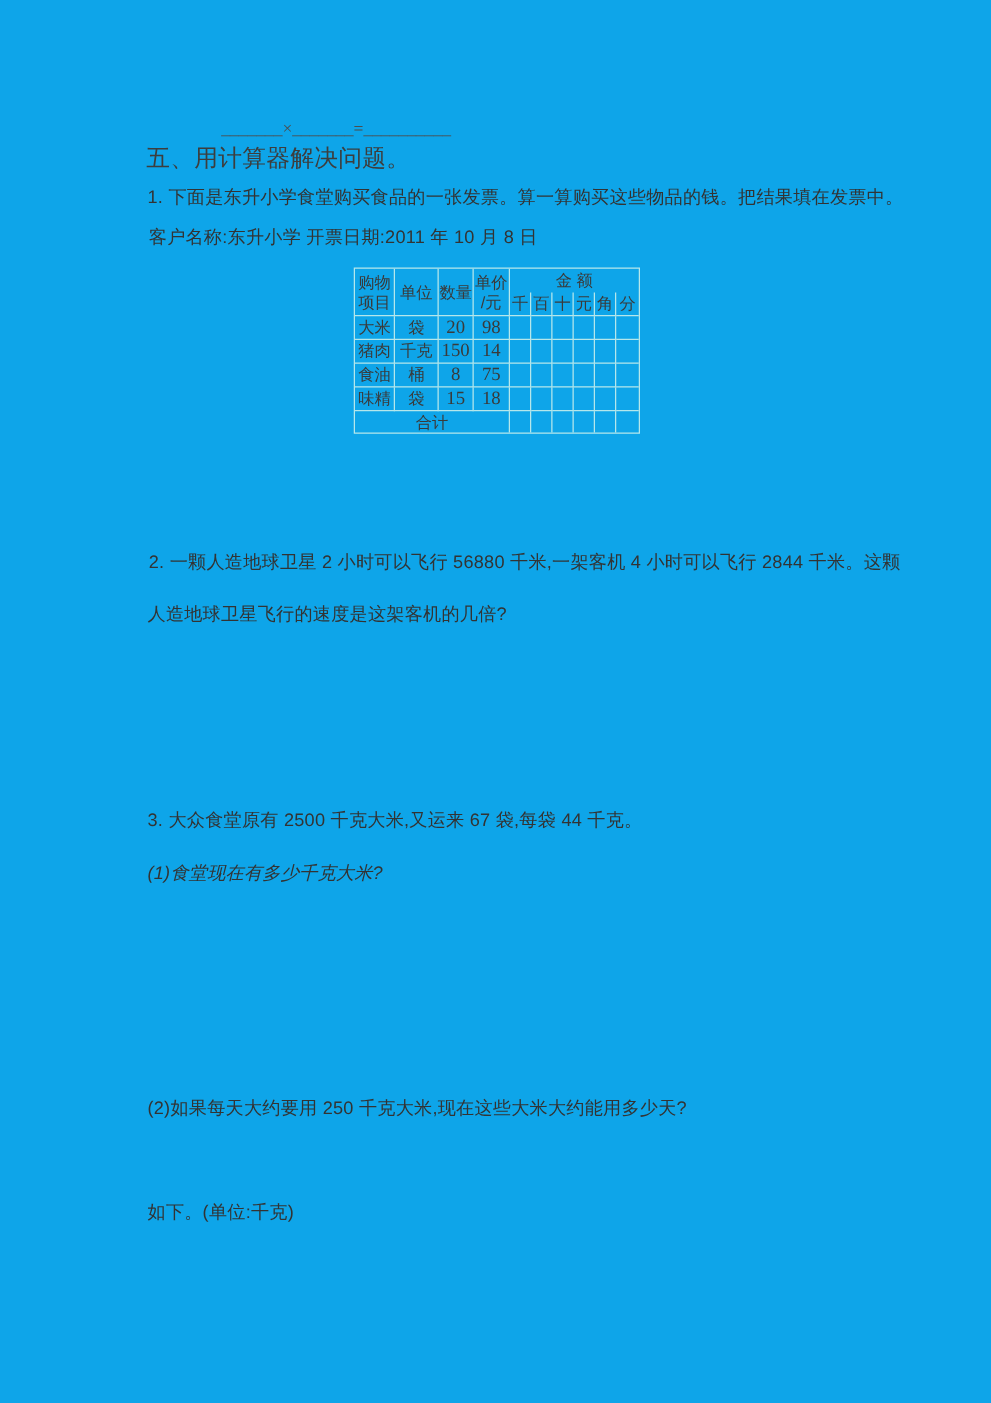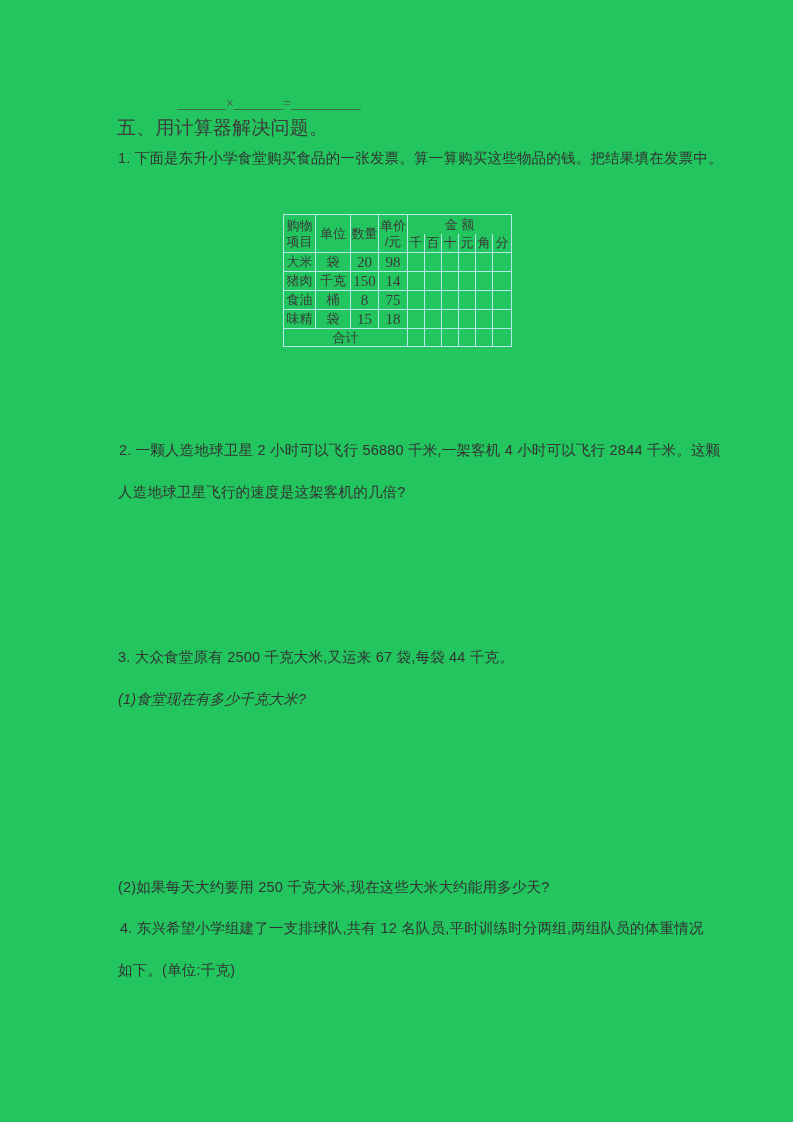--- a/index.html
+++ b/index.html
@@ -2,21 +2,21 @@
 <html><head>
 <meta charset="utf-8">
 <style>
   :root{
     --tb:#b5e7eb;        
     --ink:#333333;       
     --ink2:#4d4d4d;      
   }
   html,body{margin:0;padding:0;background:#ffffff;}
   .page{
-    position:relative;width:793px;height:1122px;background:#22c55e;overflow:hidden;
+    position:relative;width:793px;height:1122px;background:#0ea5e9;overflow:hidden;
     font-family:"Liberation Sans","DejaVu Sans",sans-serif;color:var(--ink);
   }
   .line{position:absolute;white-space:nowrap;font-size:14.5px;line-height:1.25;letter-spacing:0.2px;}
   .serif{font-family:"Liberation Serif","DejaVu Serif",serif;}
   .eq{font-size:14px;color:var(--ink2);letter-spacing:0;}
   .heading{font-size:19px;color:#3d3d3d;}
 
   table.invoice{
     position:absolute;left:283px;top:214px;width:228px;
     border-collapse:separate;border-spacing:0;table-layout:fixed;
@@ -43,20 +43,21 @@
 <body>
 
 <div class="page">
 
   <div class="line eq serif" style="left:177px;top:95px;">_______×_______=__________</div>
 
   <div class="line heading serif" style="left:117px;top:116px;">五、用计算器解决问题。</div>
 
   <div class="line" style="left:118px;top:149px;">1. 下面是东升小学食堂购买食品的一张发票。算一算购买这些物品的钱。把结果填在发票中。</div>
 
+  <div class="line" style="left:119px;top:181px;">客户名称:东升小学   开票日期:2011 年 10 月 8 日</div>
 
   <table class="invoice">
     <colgroup>
       <col style="width:32px">
         <col style="width:35px">
         <col style="width:28px">
         <col style="width:29px">
       <col style="width:17px">
         <col style="width:17px">
         <col style="width:17px">
@@ -146,16 +147,15 @@
   </tbody>
     </table>
 
   <div class="line" style="left:119px;top:441px;">2. 一颗人造地球卫星 2 小时可以飞行 56880 千米,一架客机 4 小时可以飞行 2844 千米。这颗</div>
   <div class="line" style="left:118px;top:483px;">人造地球卫星飞行的速度是这架客机的几倍?</div>
 
   <div class="line" style="left:118px;top:648px;">3. 大众食堂原有 2500 千克大米,又运来 67 袋,每袋 44 千克。</div>
   <div class="line" style="left:118px;top:690px;font-style:italic;">(1)食堂现在有多少千克大米?</div>
   <div class="line" style="left:118px;top:878px;">(2)如果每天大约要用 250 千克大米,现在这些大米大约能用多少天?</div>
 
-  <div class="line" style="left:120px;top:919px;">4. 东兴希望小学组建了一支排球队,共有 12 名队员,平时训练时分两组,两组队员的体重情况</div>
   <div class="line" style="left:118px;top:961px;">如下。(单位:千克)</div>
 
 </div>
 
 </body></html>

